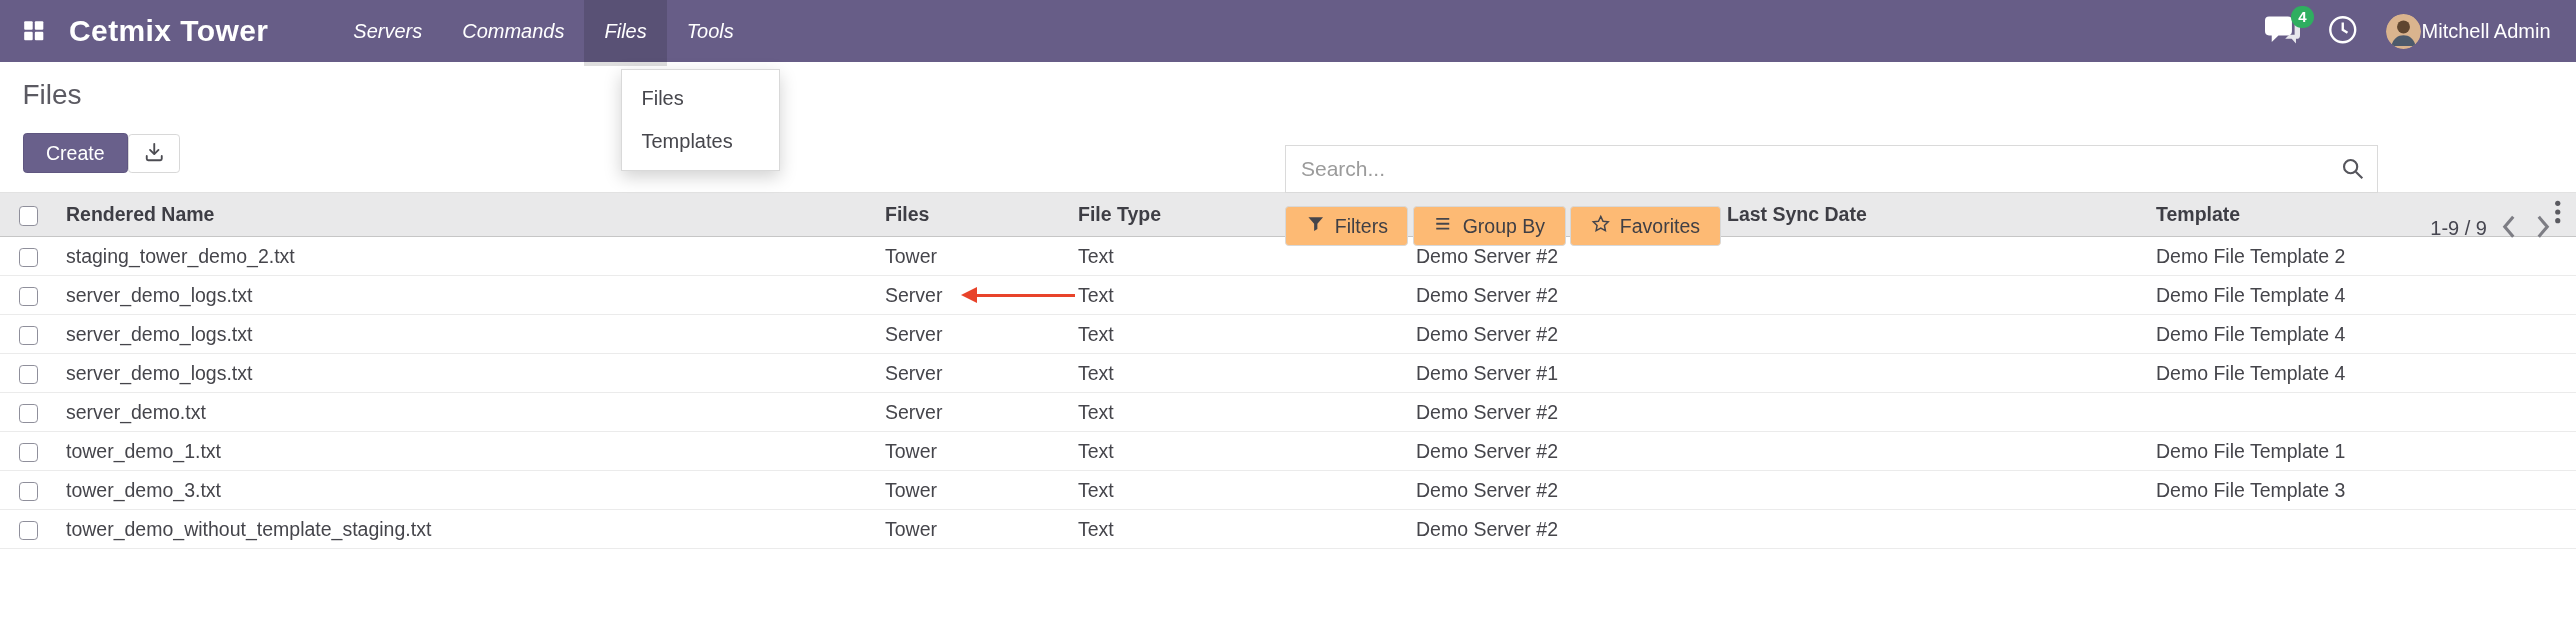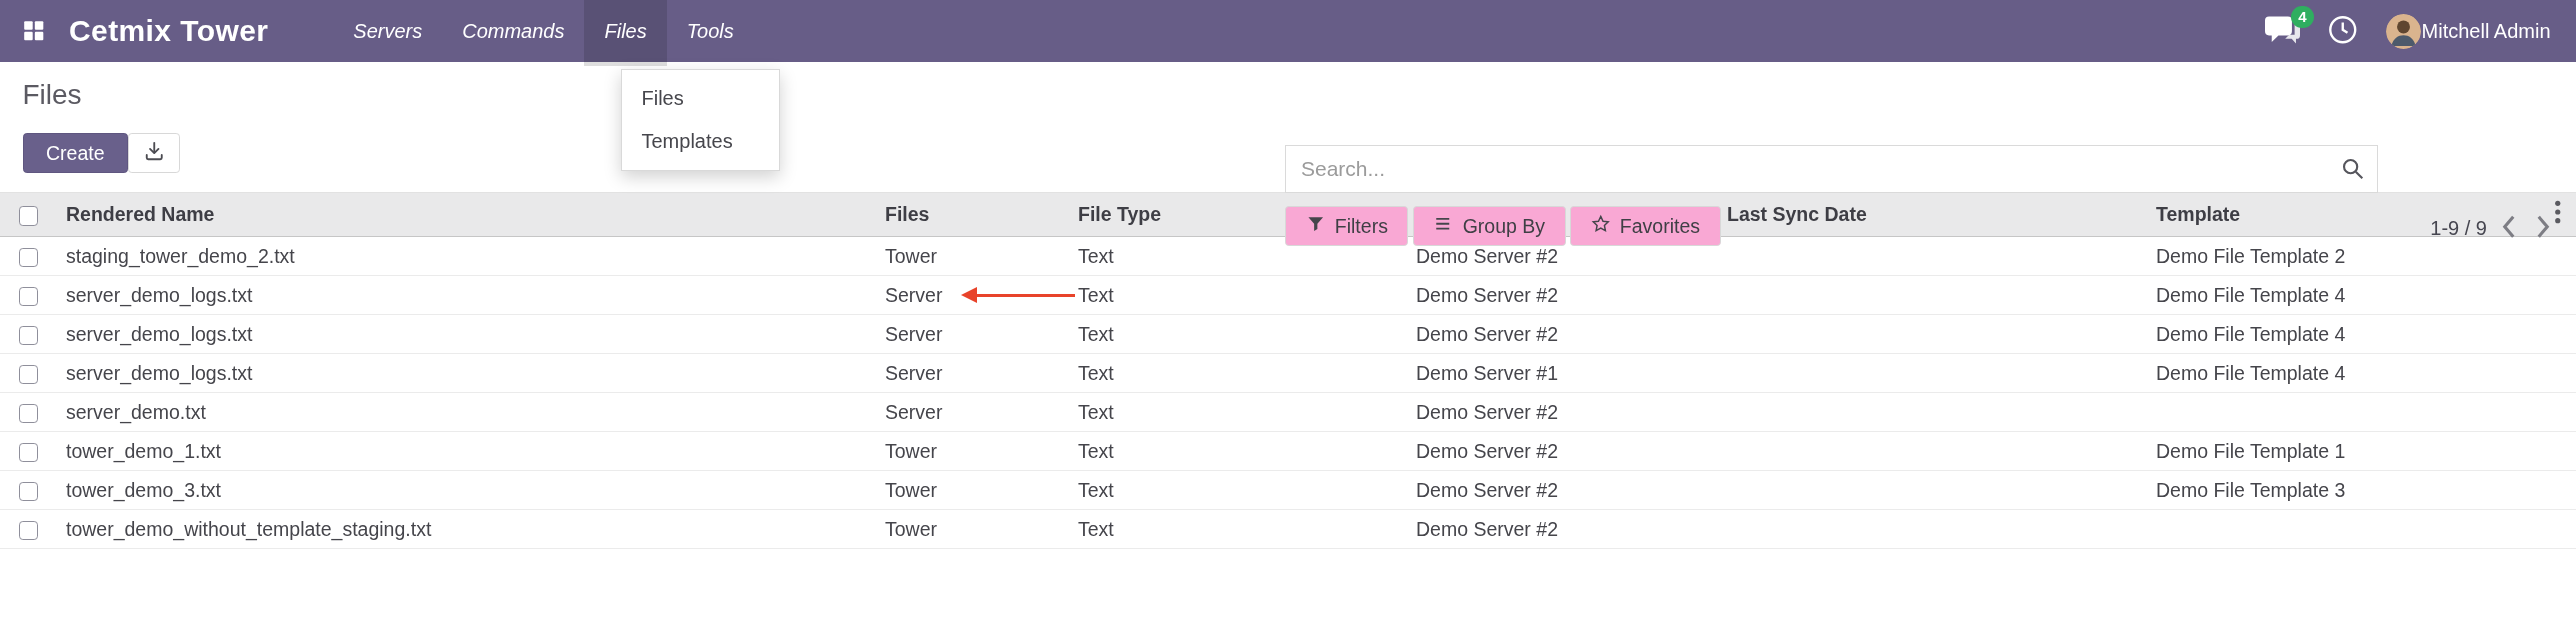--- a/index.html
+++ b/index.html
@@ -26,32 +26,32 @@
   .avatar { width:35px; height:35px; border-radius:50%; overflow:hidden; display:flex; }
 
   
   .dropdown { position:absolute; left:621px; top:69px; width:159px; background:#fff; border:0.8px solid #d9d9d9;
               box-shadow:0 6px 16.5px rgba(0,0,0,0.18); padding:7.5px 0; z-index:40; }
   .dropdown-item { font-size:20px; color:#46464c; padding:9.8px 19.5px; cursor:pointer; }
 
   
   .control-panel { position:relative; height:130px; background:#fff; }
   .page-title { position:absolute; left:22.5px; top:16.5px; font-size:28px; color:#5b5a62; }
-  .left-actions { position:absolute; left:22.5px; top:71px; display:flex; gap:0; align-items:center; }
+  .left-actions { position:absolute; left:22.5px; top:71px; display:flex; gap:0; align-items:flex-end; }
   .btn-create { background:#69608b; color:#fff; border:0.8px solid #5f5680; border-radius:3.8px; font-size:19.5px;
                 padding:7.5px 22.5px; font-family:inherit; cursor:pointer; }
   .btn-export { background:#fff; border:0.8px solid #d8d8d8; border-radius:3.8px; padding:6px 13.5px; display:flex; align-items:center; cursor:pointer; }
 
   .search-box { position:absolute; left:1285px; top:83px; width:1093px; height:48px; border:0.8px solid #dadada; display:flex; align-items:center; background:#fff; }
   .search-box input { flex:1; border:0; outline:0; font-size:21px; font-family:inherit; padding:0 15px; color:#333; background:transparent; }
   .search-box input::placeholder { color:#9b9b9b; }
   .search-icon-btn { padding:0 12px; cursor:pointer; display:flex; }
 
   .view-controls { position:absolute; left:1285px; top:144px; display:flex; gap:4.5px; }
-  .vbtn { display:flex; align-items:center; gap:9.8px; background:#f9a8d4; border:0.8px solid #d8d8d8; border-radius:3.8px;
+  .vbtn { display:flex; align-items:center; gap:9.8px; background:#fdba74; border:0.8px solid #d8d8d8; border-radius:3.8px;
           font-size:19.5px; color:#3f3f45; padding:6.8px 19.5px; font-family:inherit; cursor:pointer; white-space:nowrap; }
 
   .pager { position:absolute; right:21px; top:149px; display:flex; align-items:center; gap:10px; }
   .pager-range { font-size:20px; color:#464650; cursor:pointer; white-space:nowrap; }
   .pg { cursor:pointer; display:flex; padding:3px; }
 
   
   table { width:2576px; border-collapse:collapse; table-layout:fixed; }
   thead th { background:#e9e9ea; border-bottom:0.8px solid #c6c6c6; border-top:0.8px solid #e2e2e2; font-size:19.5px;
              color:#3e3e45; text-align:left; height:44px; padding:0 9px; font-weight:bold; white-space:nowrap; overflow:hidden; cursor:pointer; }

